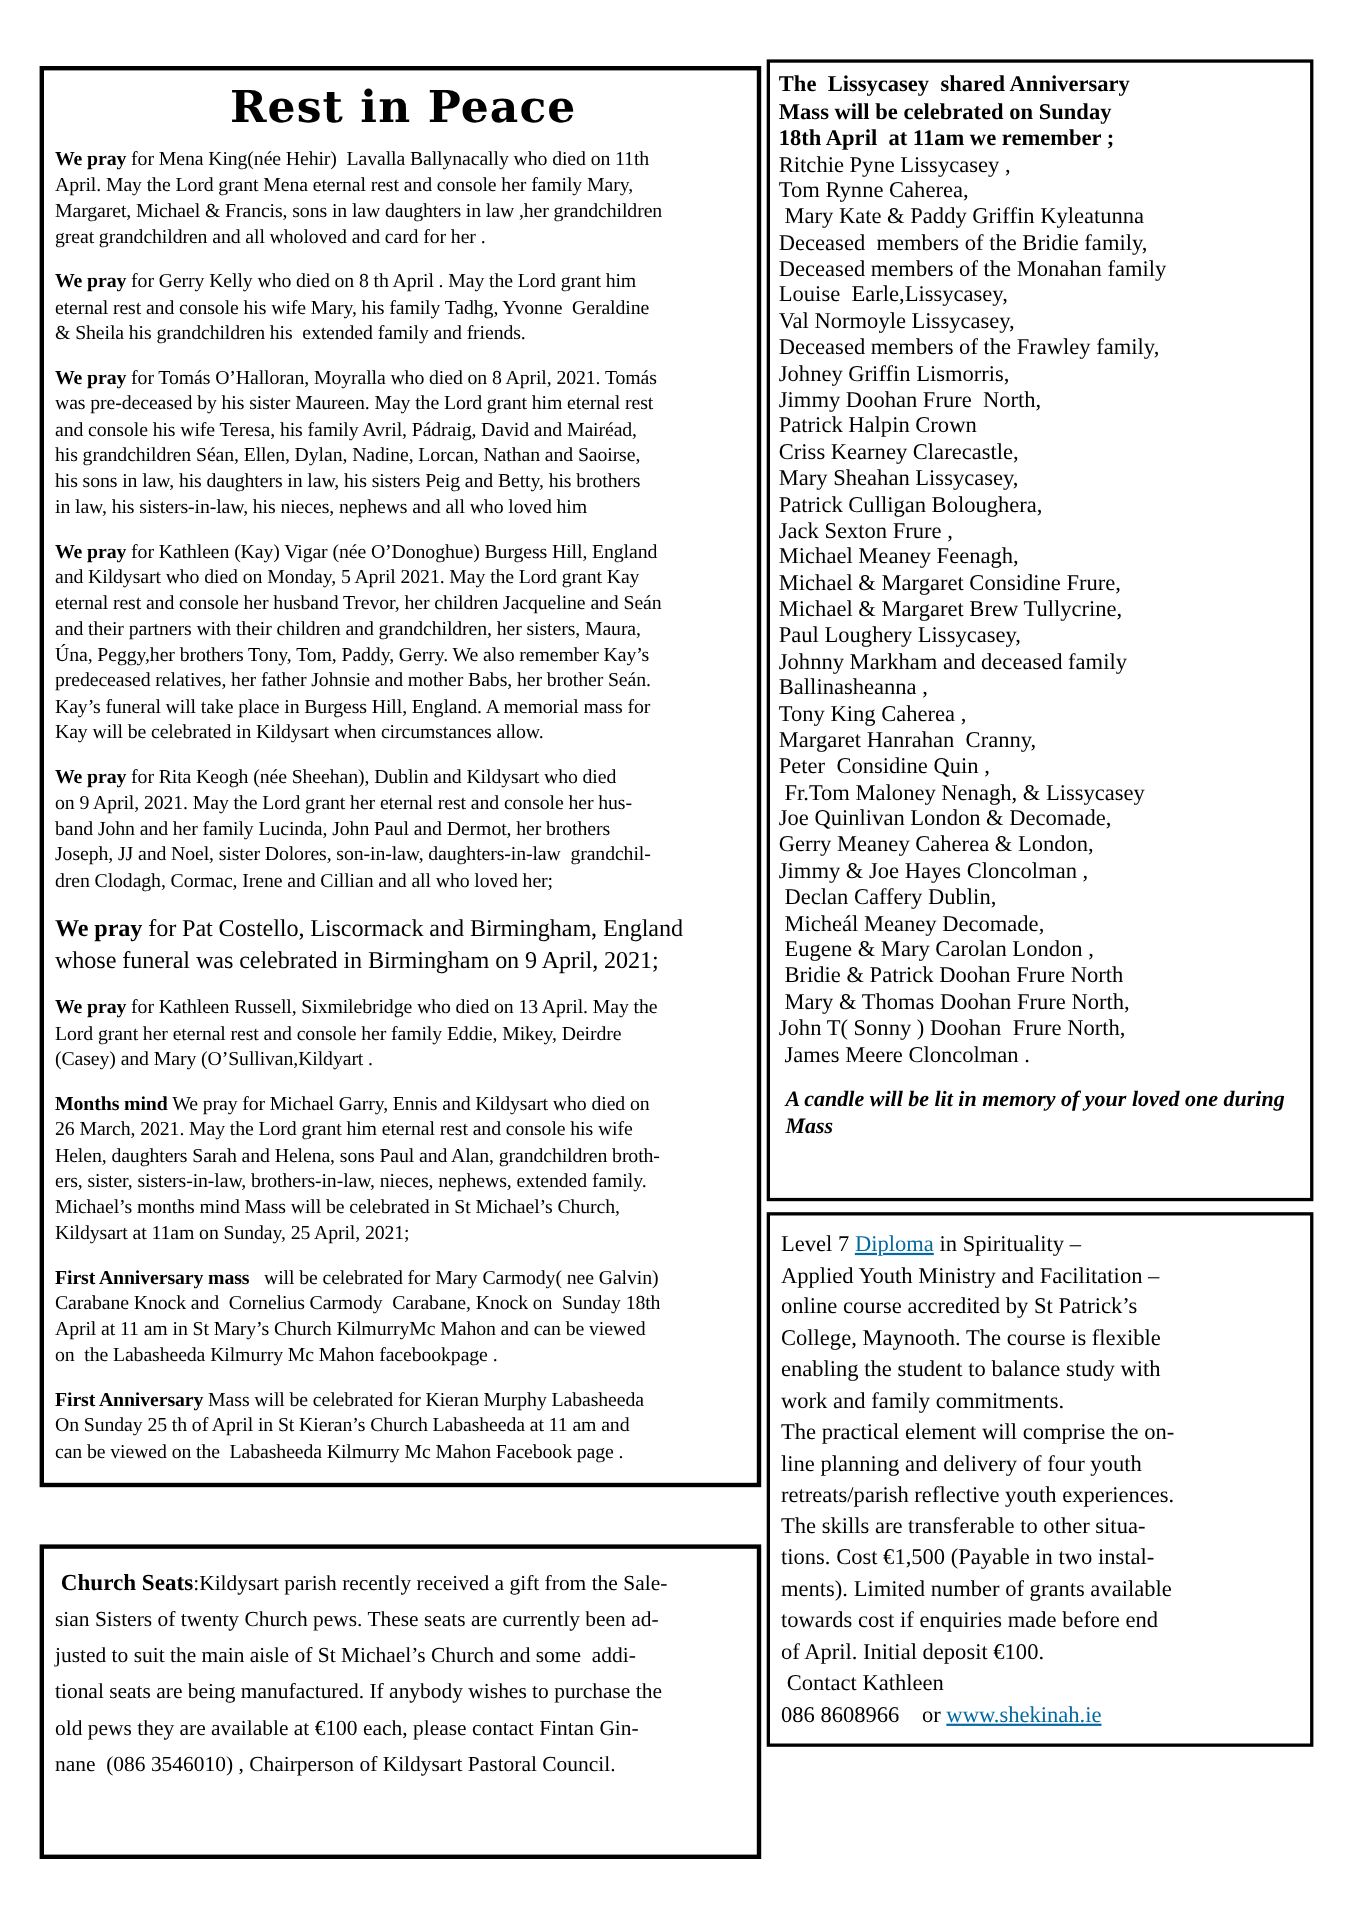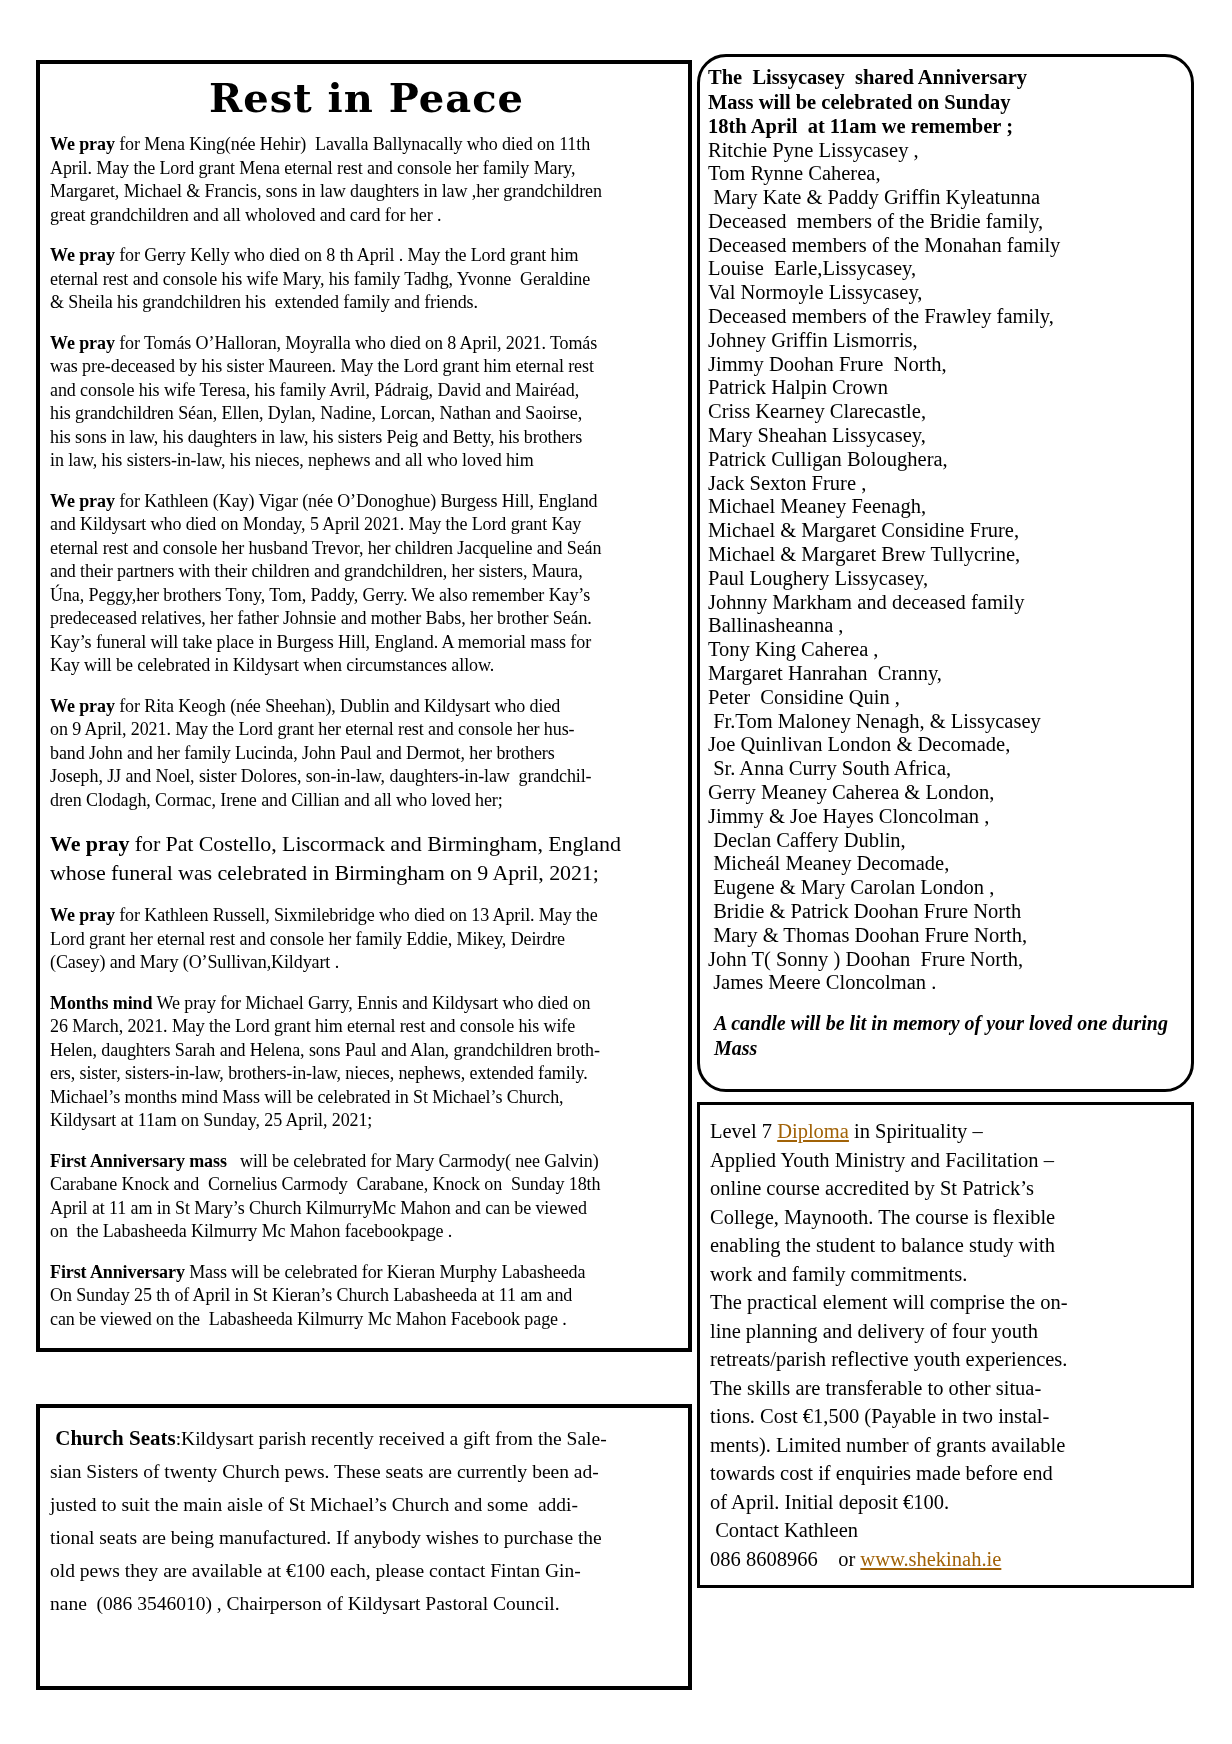--- a/index.html
+++ b/index.html
@@ -7,21 +7,21 @@
     position:relative; width:1232px; height:1744px; margin:0 auto;
     background:#ffffff; color:#000;
     font-family:"Liberation Serif","DejaVu Serif",serif;
   }
   .box {
     position:absolute; box-sizing:border-box; background:#fff;
     border:3px solid #000; overflow:hidden;
   }
   .left-box1  { left:36px;  top:60px;   width:656px; height:1292px; border-width:4px; padding:10px 5px 0 10px; }
   .left-box2  { left:36px;  top:1404px; width:656px; height:286px;  border-width:4px; padding:14px 5px 0 10px; }
-  .right-box1 { left:697px; top:54px;   width:497px; height:1038px; padding:8px 4px 0 8px;border-radius:29px; }
+  .right-box1 { left:697px; top:54px;   width:497px; height:1038px; padding:8px 4px 0 8px; }
   .right-box2 { left:697px; top:1102px; width:497px; height:486px;  padding:12px 4px 0 10px; }
 
   .rip-title {
     font-family:"DejaVu Serif","Liberation Serif",serif;
     font-weight:bold; font-size:40px;
     text-align:center; margin:0 0 12px 0; letter-spacing:1px;
   }
   .para {
     white-space:pre; font-size:18px; line-height:23.5px;
     margin:0 0 17px 0; letter-spacing:-0.1px;
@@ -31,21 +31,21 @@
   .church-para b { font-size:21px; }
 
   .ann-header { white-space:pre; font-weight:bold; font-size:20.5px; line-height:24.5px; }
   .ann-name   { white-space:pre; font-size:20.5px; line-height:23.8px; }
   .candle-note {
     font-weight:bold; font-style:italic; font-size:20px; line-height:25px;
     margin-top:16px; padding-left:6px; max-width:468px;
   }
   .diploma-text { white-space:pre; font-size:20.5px; line-height:28.5px; }
   .b { font-weight:normal; }
-  .link { color:#a16207; text-decoration:underline; cursor:pointer; }
+  .link { color:#0369a1; text-decoration:underline; cursor:pointer; }
 </style>
 </head>
 <body>
 
 <div class="page">
 
   <section class="box left-box1">
     <h1 class="rip-title">Rest in Peace</h1>
     <div id="rip-paragraphs">
         <div class="para"><b>We pray</b> for Mena King(née Hehir)  Lavalla Ballynacally who died on 11th<br>April. May the Lord grant Mena eternal rest and console her family Mary,<br>Margaret, Michael &amp; Francis, sons in law daughters in law ,her grandchildren<br>great grandchildren and all wholoved and card for her .</div>
@@ -87,21 +87,20 @@
         <div class="ann-name">Michael &amp; Margaret Considine Frure,</div>
         <div class="ann-name">Michael &amp; Margaret Brew Tullycrine,</div>
         <div class="ann-name">Paul Loughery Lissycasey,</div>
         <div class="ann-name">Johnny Markham and deceased family</div>
         <div class="ann-name">Ballinasheanna ,</div>
         <div class="ann-name">Tony King Caherea ,</div>
         <div class="ann-name">Margaret Hanrahan  Cranny,</div>
         <div class="ann-name">Peter  Considine Quin ,</div>
         <div class="ann-name"> Fr.Tom Maloney Nenagh, &amp; Lissycasey</div>
         <div class="ann-name">Joe Quinlivan London &amp; Decomade,</div>
-        <div class="ann-name"> Sr. Anna Curry South Africa,</div>
         <div class="ann-name">Gerry Meaney Caherea &amp; London,</div>
         <div class="ann-name">Jimmy &amp; Joe Hayes Cloncolman ,</div>
         <div class="ann-name"> Declan Caffery Dublin,</div>
         <div class="ann-name"> Micheál Meaney Decomade,</div>
         <div class="ann-name"> Eugene &amp; Mary Carolan London ,</div>
         <div class="ann-name"> Bridie &amp; Patrick Doohan Frure North</div>
         <div class="ann-name"> Mary &amp; Thomas Doohan Frure North,</div>
         <div class="ann-name">John T( Sonny ) Doohan  Frure North,</div>
         <div class="ann-name"> James Meere Cloncolman .</div>
       </div>

